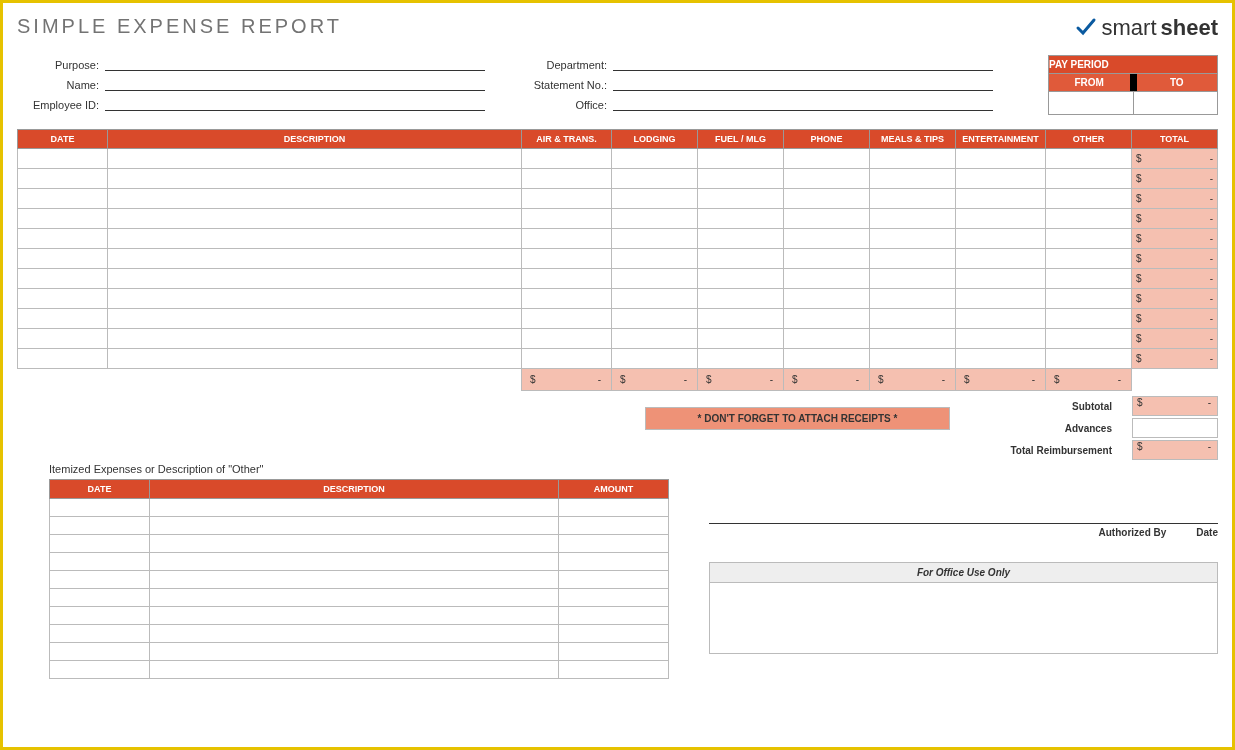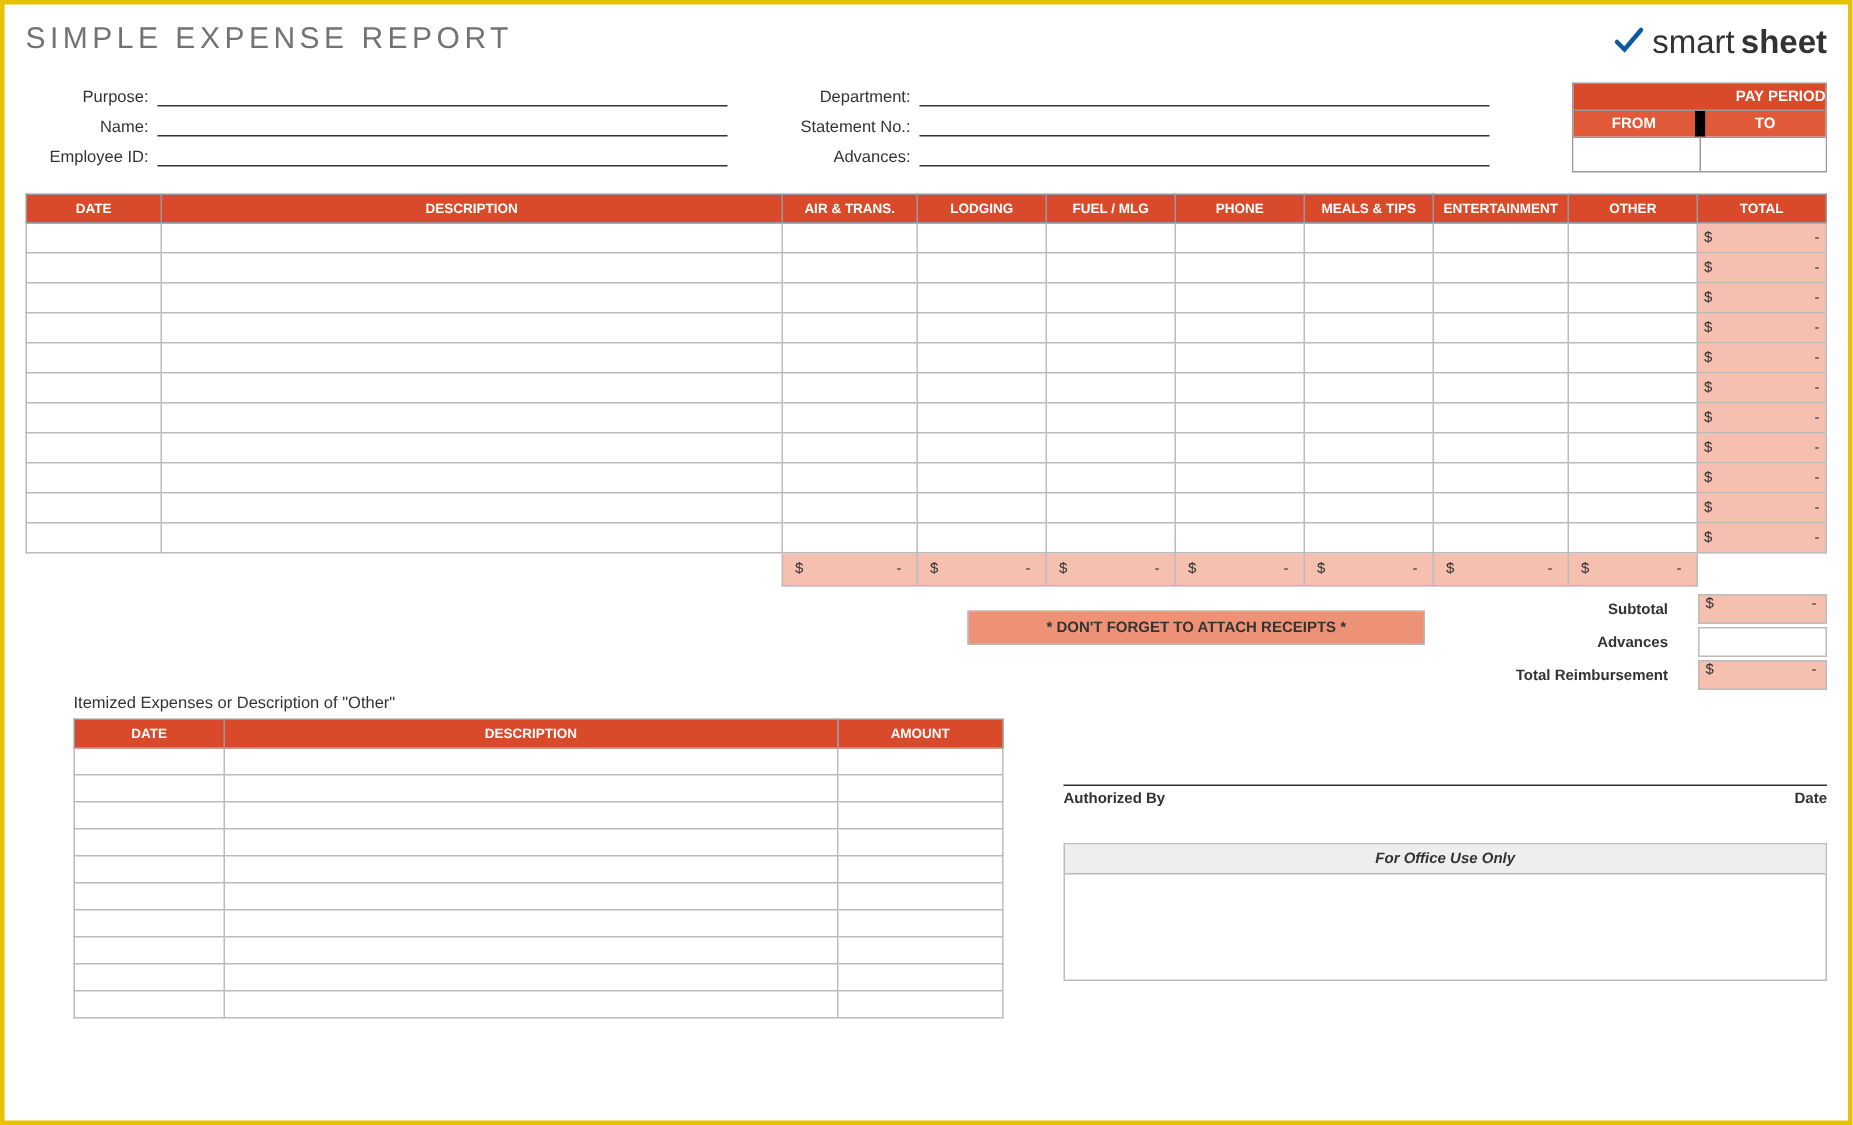--- a/index.html
+++ b/index.html
@@ -21,21 +21,21 @@
 
 .header-area { display: flex; gap: 40px; margin-top: 14px; }
 .field-col { display: flex; flex-direction: column; gap: 4px; }
 .field { display: flex; align-items: flex-end; }
 .field label { width: 88px; text-align: right; padding-right: 6px; font-size: 11px; }
 .field .line { border-bottom: 1px solid #333; height: 16px; }
 .col-left .line { width: 380px; }
 .col-mid .line { width: 380px; }
 
 .pay-period { margin-left: auto; border: 1px solid #999; }
-.pp-head { background: #d94a2a; color: #fff; text-align: right; font-weight: bold; font-size: 10px; padding: 3px 0; border-bottom: 1px solid #999; }
+.pp-head { background: #d94a2a; color: #fff; text-align: left; font-weight: bold; font-size: 10px; padding: 3px 0; border-bottom: 1px solid #999; }
 .pp-row { display: flex; }
 .pp-cell-h { background: #e05a3a; color: #fff; font-weight: bold; font-size: 10px; text-align: center; padding: 3px 0; flex:1; border-right: 7px solid #000000; }
 .pp-cell-h:last-child { border-right: none; }
 .pp-cell { height: 22px; flex:1; border-right: 1px solid #999; background:#fff; }
 .pp-cell:last-child { border-right: none; }
 .pp-row.h { border-bottom: 1px solid #999; }
 
 .main-table { width: 100%; border-collapse: collapse; margin-top: 14px; table-layout: fixed; }
 .main-table th { background: #d94a2a; color: #fff; font-size: 9px; font-weight: bold; padding: 4px 2px; border: 1px solid #999; text-align: center; }
 .main-table td { border: 1px solid #bbb; height: 20px; font-size: 10px; padding: 0 4px; }
@@ -61,21 +61,21 @@
 .bottom-area { display: flex; gap: 40px; margin-top: 2px; padding-left: 32px; }
 .itemized { width: 620px; }
 .item-caption { font-size: 11px; margin-bottom: 4px; }
 .item-table { width: 100%; border-collapse: collapse; table-layout: fixed; }
 .item-table th { background: #d94a2a; color: #fff; font-size: 9px; font-weight: bold; padding: 4px 2px; border: 1px solid #999; text-align: center; }
 .item-table td { border: 1px solid #bbb; height: 18px; }
 
 .sign-area { flex: 1; margin-top: 60px; }
 .sign-lines { display: flex; gap: 30px; border-top: 1px solid #333; padding-top: 3px; }
 .sign-lines .sl { font-weight: bold; font-size: 10px; }
-.sign-lines .sl.auth { flex: 1; }
+.sign-lines .sl.auth { flex: 1; text-align: right; }
 .office { margin-top: 24px; border: 1px solid #bbb; }
 .office-head { background: #eee; border-bottom: 1px solid #bbb; text-align: center; font-style: italic; font-weight: bold; font-size: 10px; padding: 4px 0; }
 .office-body { height: 70px; }
 
 .mid-flex { display:flex; align-items:flex-start; }
 .mid-left { width: 620px; }
 .mid-center { flex:1; padding: 0 8px; }
 </style>
 </head>
 <body>
@@ -109,21 +109,21 @@
   <div class="field-col col-mid" id="fields-mid">
       <div class="field">
         <label>Department:</label>
         <div class="line"></div>
       </div>
       <div class="field">
         <label>Statement No.:</label>
         <div class="line"></div>
       </div>
       <div class="field">
-        <label>Advances:</label>
+        <label>Office:</label>
         <div class="line"></div>
       </div>
     </div>
   <div class="pay-period" style="width:170px">
     <div class="pp-head">PAY PERIOD</div>
     <div class="pp-row h">
       <div class="pp-cell-h">FROM</div>
       <div class="pp-cell-h">TO</div>
     </div>
     <div class="pp-row">

